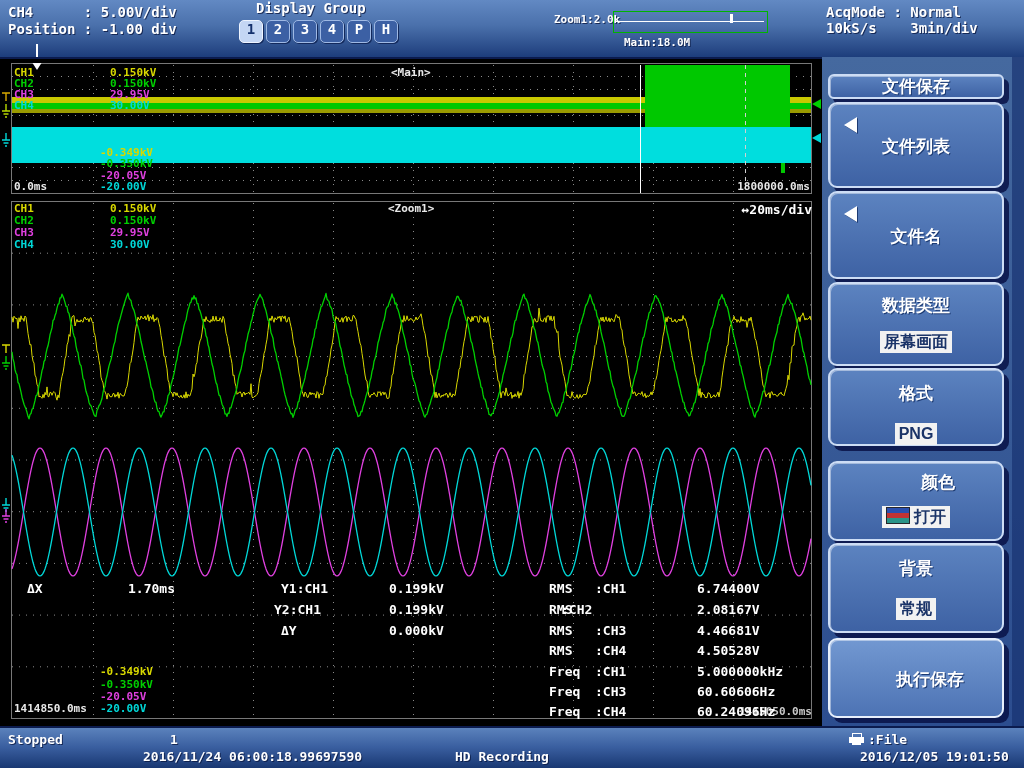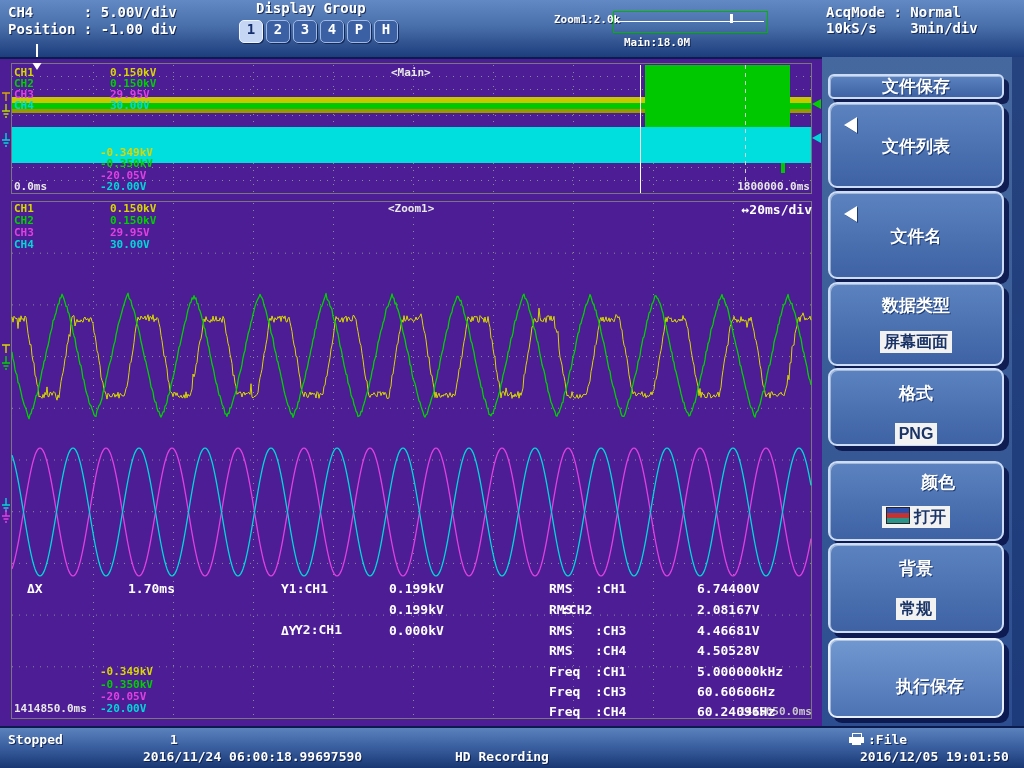--- a/index.html
+++ b/index.html
@@ -1,16 +1,16 @@
 <!DOCTYPE html>
 <html><head>
 <meta charset="utf-8">
 <style>
   html,body{margin:0;padding:0;background:#222;}
-  #crt{position:relative;width:1024px;height:768px;background:#4c1d95;overflow:hidden;
+  #crt{position:relative;width:1024px;height:768px;background:#000000;overflow:hidden;
        font-family:"DejaVu Sans Mono",monospace;}
   
   #topbar{position:absolute;left:0;top:0;width:1024px;height:57px;
     background:linear-gradient(#6289c3,#4a70ab 45%,#1d3d7c);border-bottom:2px solid #0b1b4e;}
   #statusbar{position:absolute;left:0;top:726px;width:1024px;height:42px;
     background:linear-gradient(#5b82bc,#3a5fa0 45%,#16346e);border-top:2px solid #0b1b4e;}
   .bt{position:absolute;font:bold 14px "DejaVu Sans Mono",monospace;color:#fff;
       white-space:pre;text-shadow:1px 1px 0 rgba(10,22,60,.75);}
   .bt11{font-size:11px;}
   .bt13{font-size:13px;}
@@ -180,21 +180,21 @@
   <span class="t" style="left: 100px; top: 679px; color: rgb(0, 208, 0);">-0.350kV</span>
   <span class="t" style="left: 100px; top: 691px; color: rgb(224, 64, 224);">-20.05V</span>
   <span class="t" style="left: 100px; top: 703px; color: rgb(0, 216, 216);">-20.00V</span>
   <span class="t" style="left:14px;top:703px;">1414850.0ms</span>
   <span class="t ralign" style="left:698px;top:706px;width:114px;color:#c8c8c8;">1415050.0ms</span>
 
   <span class="m" style="left:27px;top:581px;">ΔX</span>
   <span class="m" style="left:128px;top:581px;">1.70ms</span>
   <span class="m" style="left:281px;top:581px;">Y1:CH1</span>
   <span class="m" style="left:389px;top:581px;">0.199kV</span>
-  <span class="m" style="left:295px;top:602px;margin-top:20px;">Y2:CH1</span>
+  <span class="m" style="left:274px;top:602px;">Y2:CH1</span>
   <span class="m" style="left:389px;top:602px;">0.199kV</span>
   <span class="m" style="left:281px;top:623px;">ΔY</span>
   <span class="m" style="left:389px;top:623px;">0.000kV</span>
 
   <span class="m" style="left:549px;top:581px;">RMS</span>
   <span class="m" style="left:595px;top:581px;">:CH1</span>
   <span class="m" style="left:697px;top:581px;">6.74400V</span>
   <span class="m" style="left:549px;top:602px;">RMS</span>
   <span class="m" style="left:561px;top:602px;">:CH2</span>
   <span class="m" style="left:697px;top:602px;">2.08167V</span>
@@ -245,21 +245,21 @@
       <div style="margin-top:8px;padding-left:44px;">颜色</div>
       <div style="margin-top:12px;"><span class="vbox"><span class="color-icon"></span><span>打开</span></span></div>
     </div>
 
     <div class="menu-btn" style="top:486px;height:90px;">
       <div style="margin-top:12px;">背景</div>
       <div style="margin-top:18px;"><span class="vbox">常规</span></div>
     </div>
 
     <div class="menu-btn action" style="top:581px;height:80px;">
-      <div style="margin-top:35px;padding-left:28px;">执行保存</div>
+      <div style="margin-top:28px;padding-left:28px;">执行保存</div>
     </div>
   </div>
 
   <div id="statusbar">
     <span class="bt bt13" style="left:8px;top:4px;">Stopped</span>
     <span class="bt bt13" style="left:170px;top:4px;">1</span>
     <span class="bt bt13" style="left:143px;top:21px;">2016/11/24 06:00:18.99697590</span>
     <span class="bt bt13" style="left:455px;top:21px;">HD Recording</span>
     <span class="printer-icon" style="left:849px;top:5px;">
         <span class="p1"></span>

